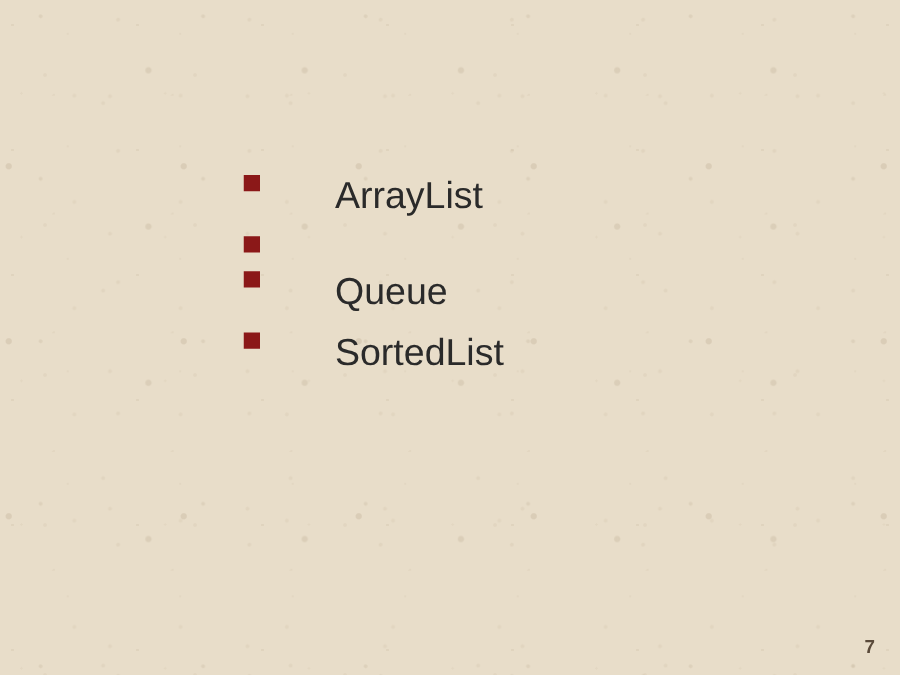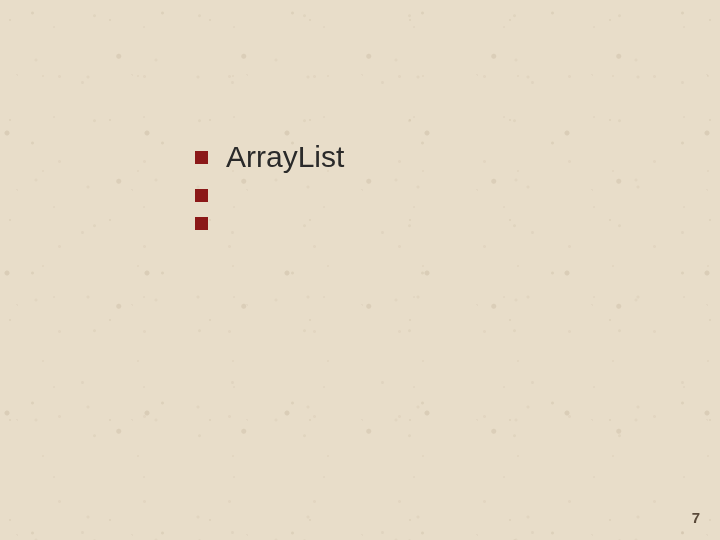--- a/index.html
+++ b/index.html
@@ -29,22 +29,23 @@
       font-family: Verdana, Geneva, sans-serif;
       overflow: hidden;
     }
     .slide-content {
       position: absolute;
       top: 140px;
       left: 195px;
     }
     .bullet-item {
       display: flex;
-      align-items: center;
+      align-items: flex-start;
       margin-bottom: 15px;
+      gap: 42px;
     }
     .bullet-marker {
       width: 13px;
       height: 13px;
       background-color: #8b1818;
       margin-right: 18px;
       flex-shrink: 0;
     }
     .bullet-text {
       font-size: 30px;
@@ -67,16 +68,21 @@
 <div class="slide-content">
   <div class="bullet-item">
     <div class="bullet-marker"></div>
     <span class="bullet-text">ArrayList</span>
   </div>
   <div class="bullet-item">
     <div class="bullet-marker"></div>
   </div>
   <div class="bullet-item">
     <div class="bullet-marker"></div>
+    <span class="bullet-text">Queue</span>
+  </div>
+  <div class="bullet-item">
+    <div class="bullet-marker"></div>
+    <span class="bullet-text">SortedList</span>
   </div>
 </div>
 
 <div class="page-number">7</div>
 
 </body></html>

